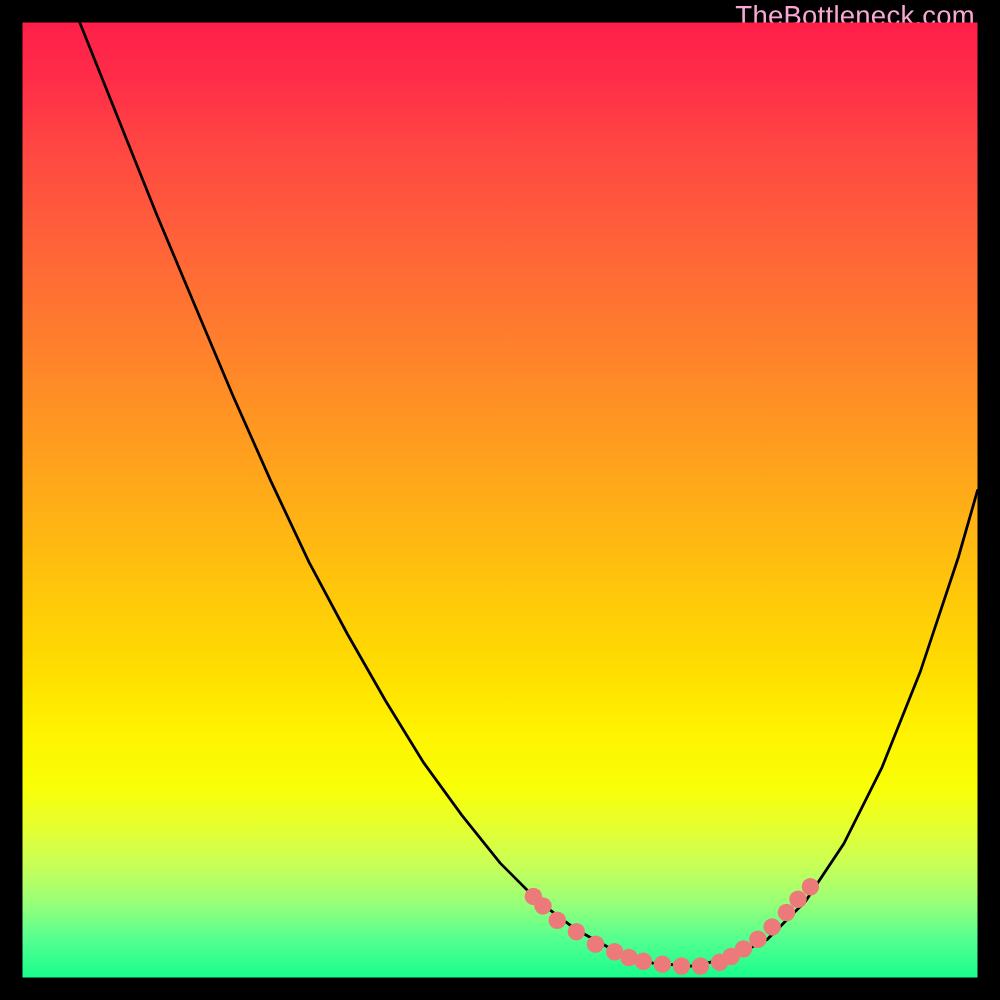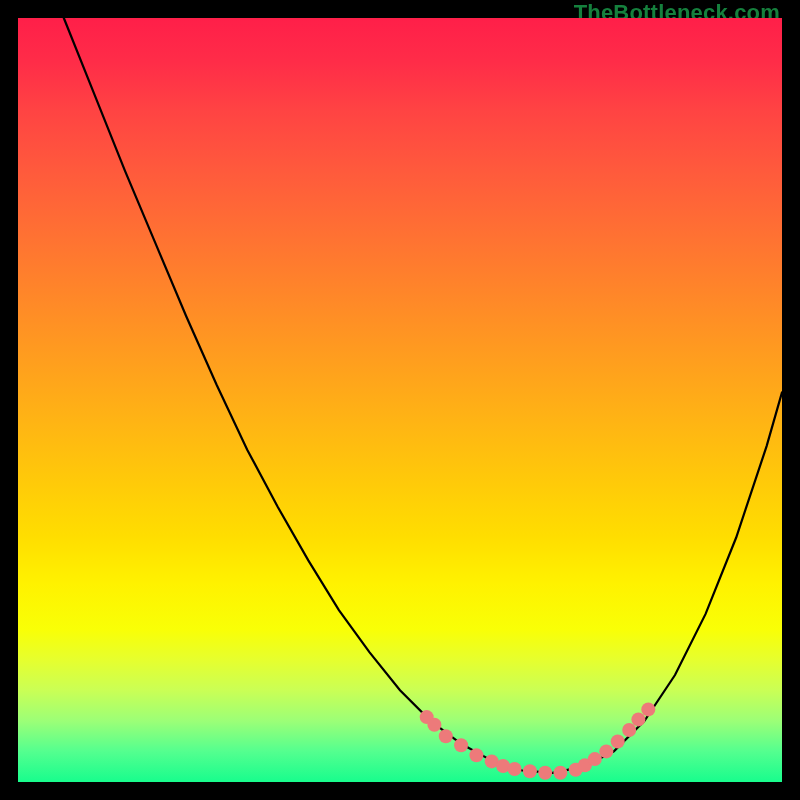--- a/index.html
+++ b/index.html
@@ -39,24 +39,24 @@
       #caff55 88%,
       #9cff77 92%,
       #54ff8f 96%,
       #18fd8d 100%
     );
   }
   .credit {
     position: absolute;
     top: 0px;
     right: 20px;
-    color: #15803d;
+    color: #f9a8d4;
     font-family: Arial, Helvetica, sans-serif;
     font-size: 22px;
-    font-weight: 700;
+    font-weight: 400;
     letter-spacing: 0.2px;
     user-select: none;
   }
   svg.curve {
     position: absolute;
     left: 0;
     top: 0;
     width: 764px;
     height: 764px;
     overflow: visible;

